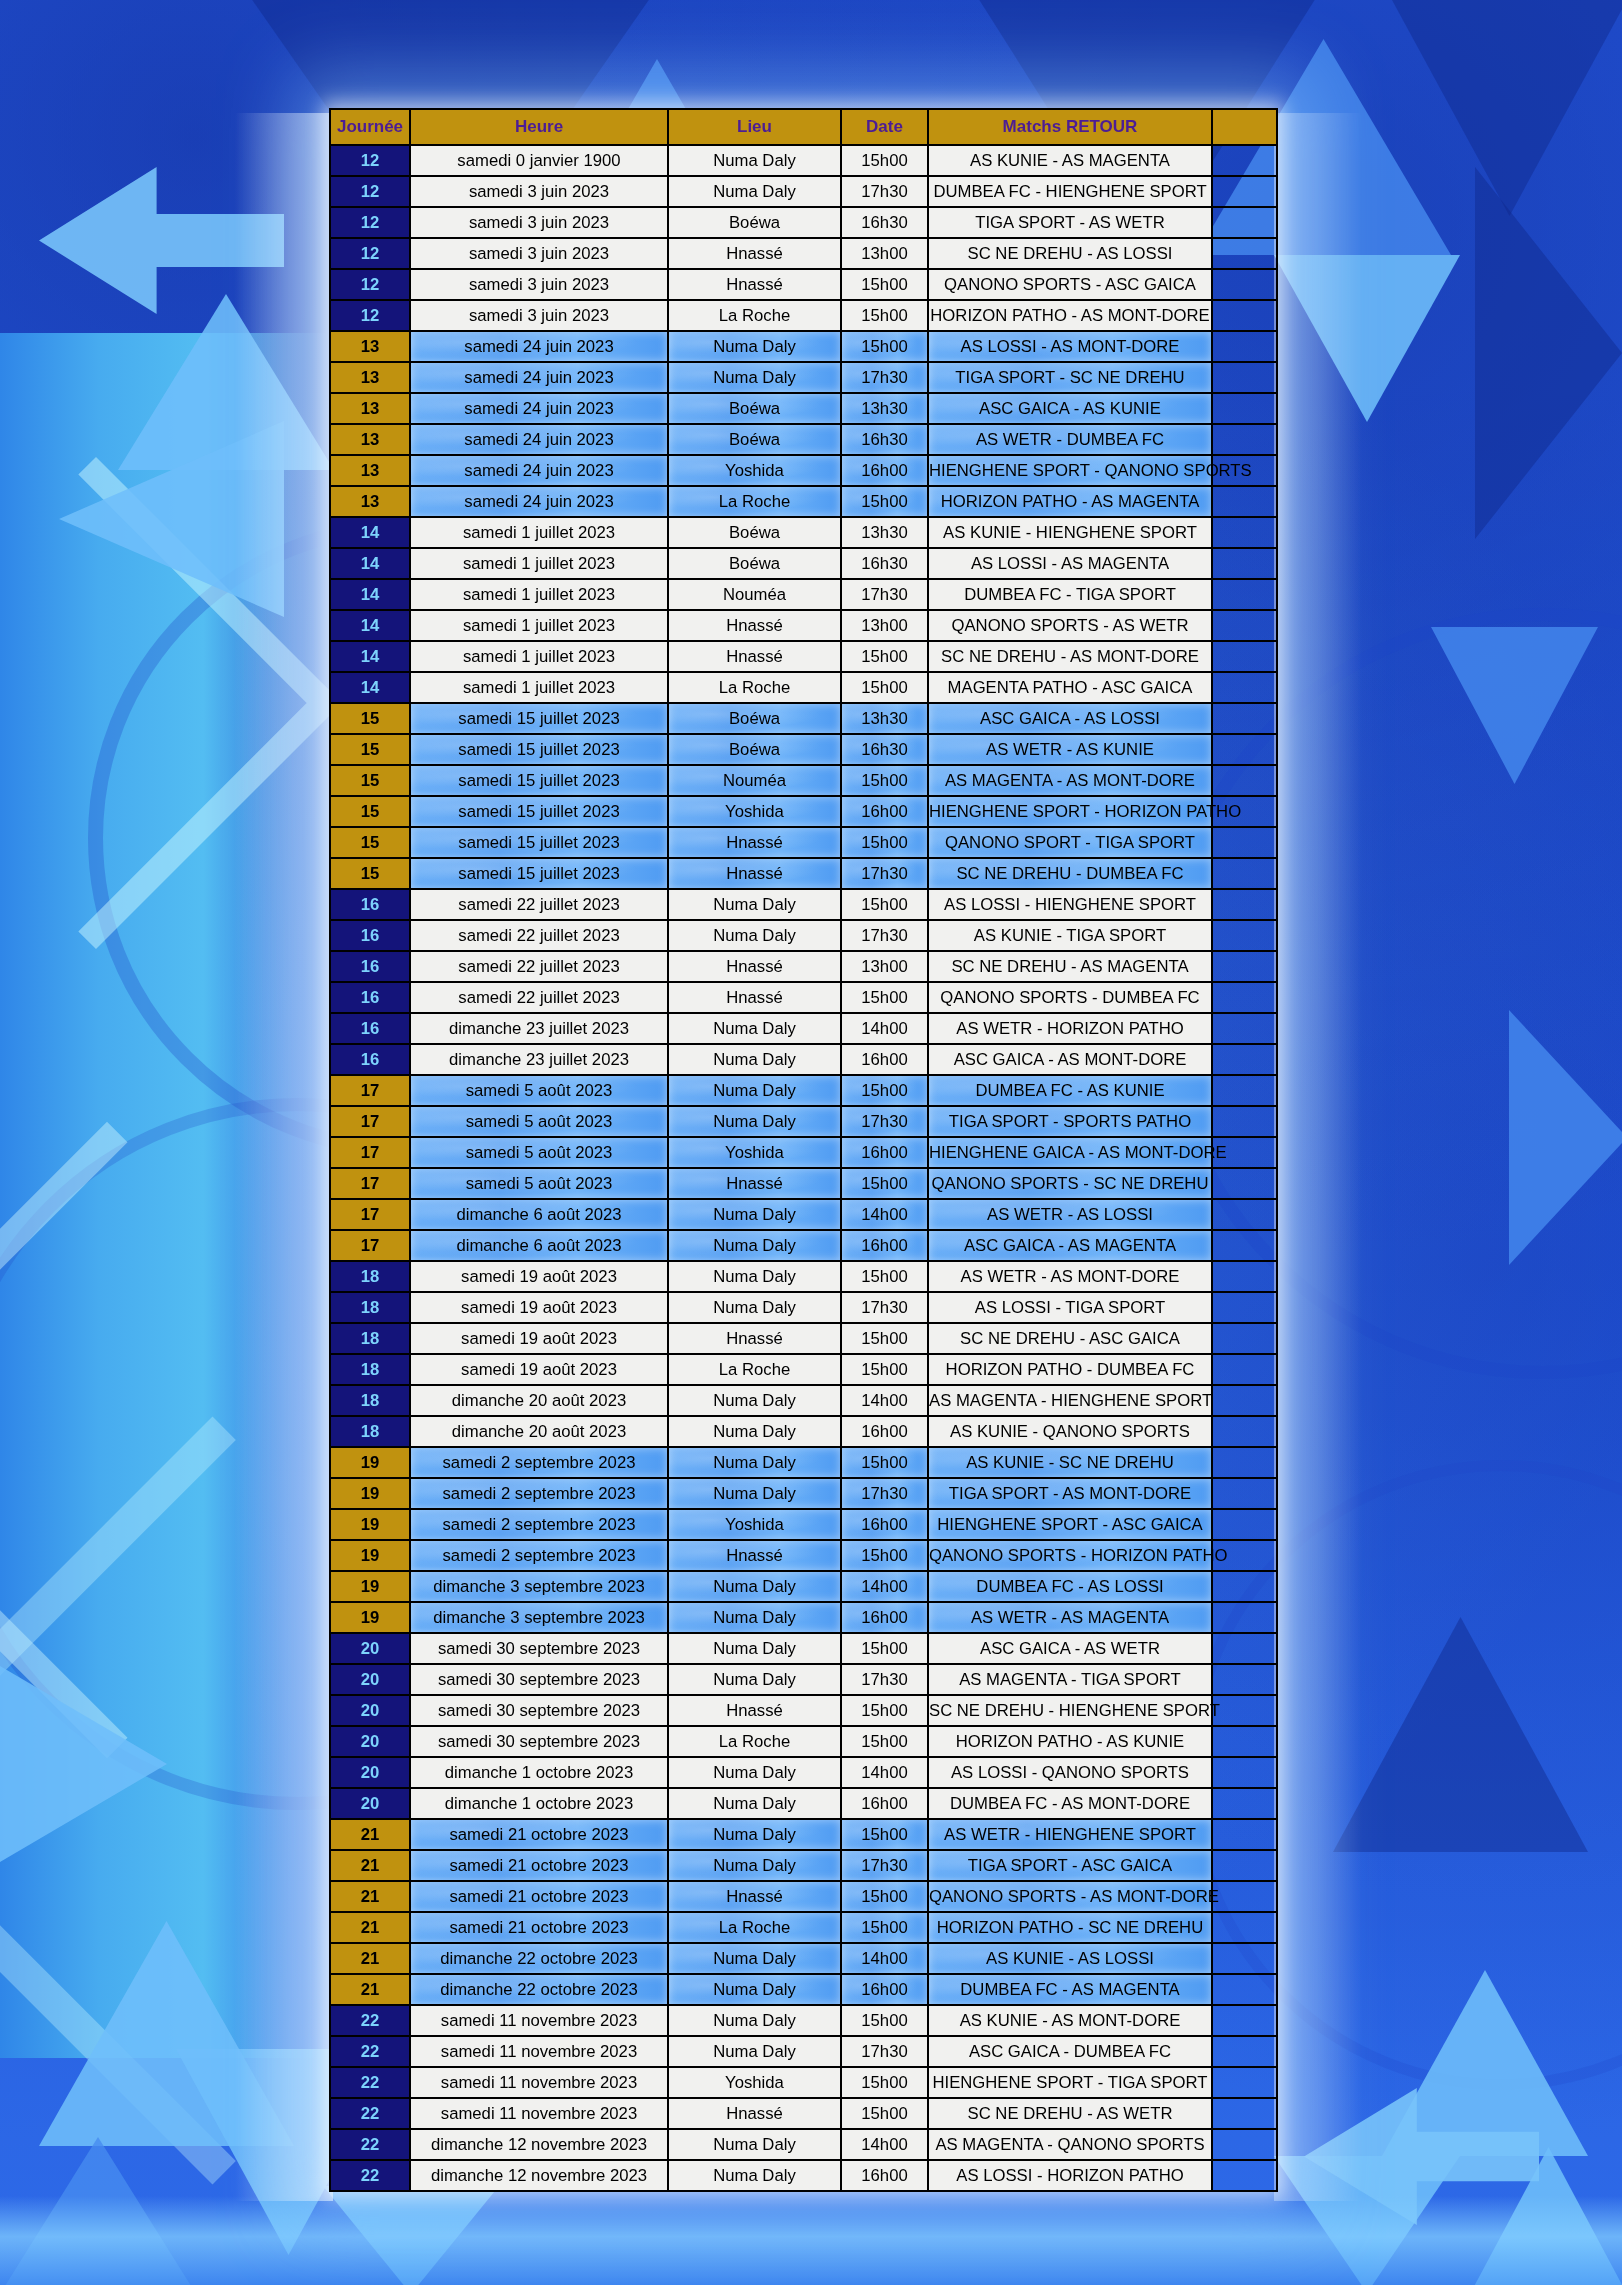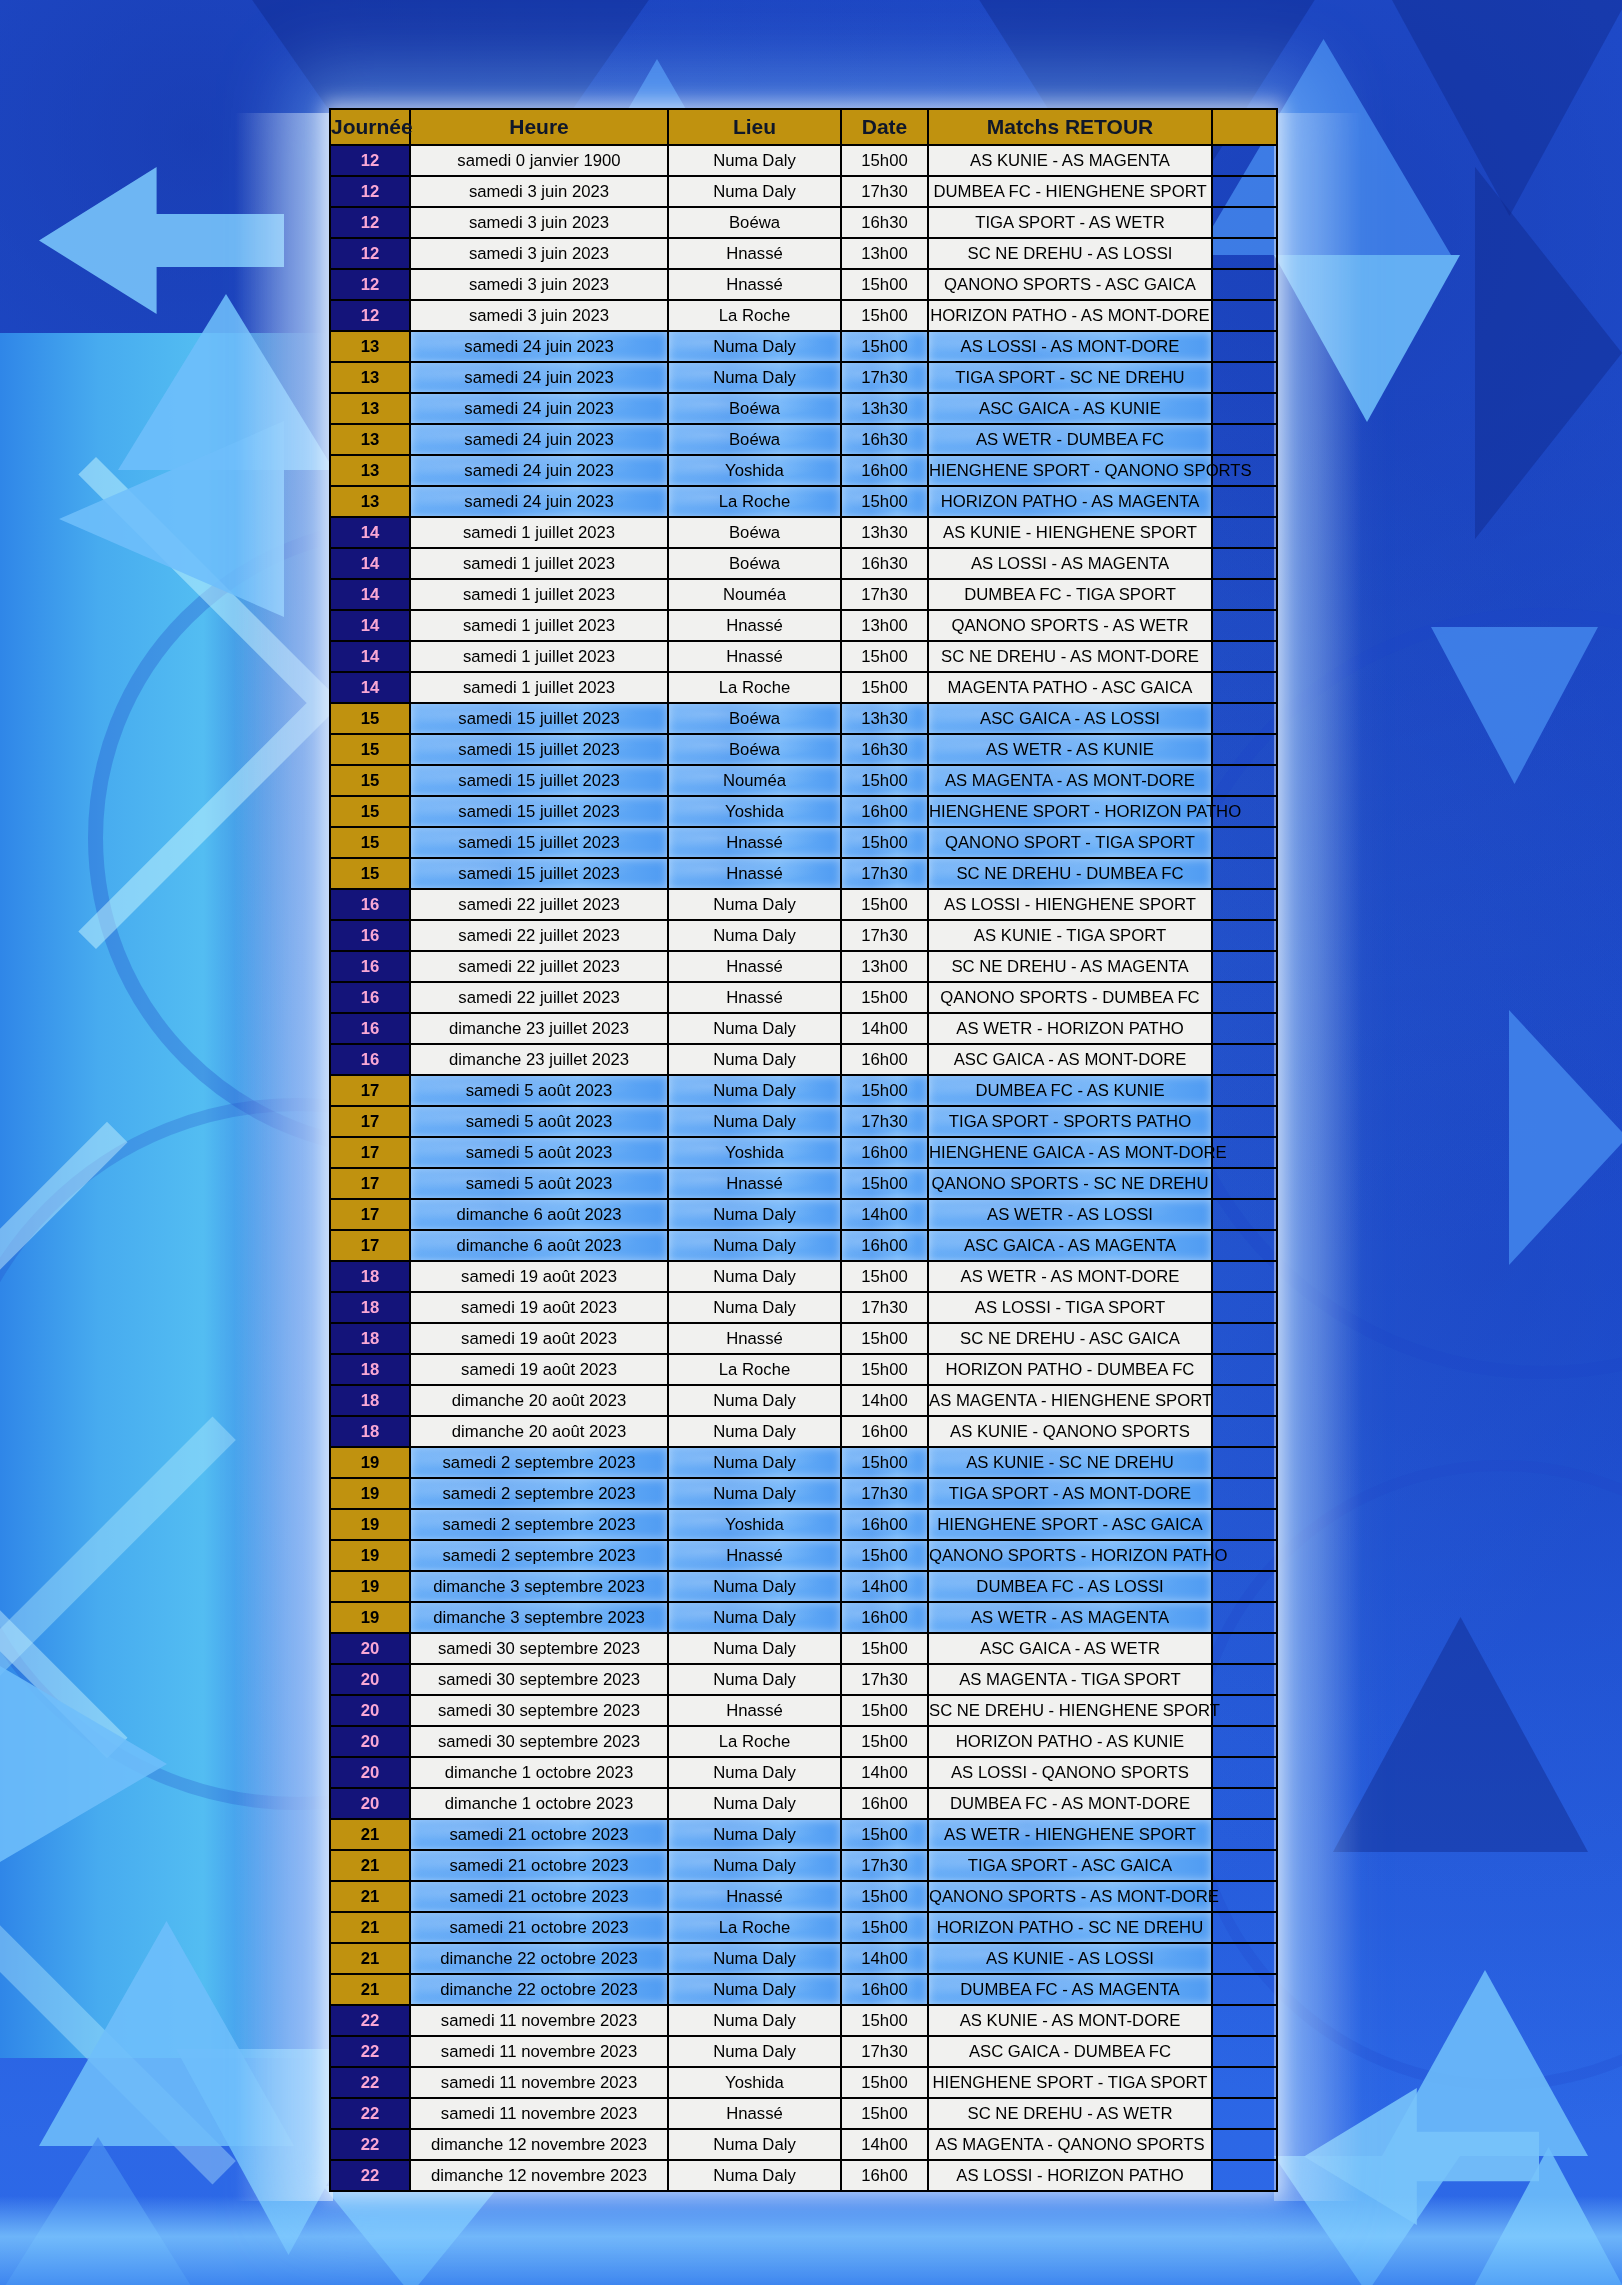--- a/index.html
+++ b/index.html
@@ -48,26 +48,26 @@
   .arrow-right{clip-path:polygon(100% 50%,52% 0%,52% 32%,0% 32%,0% 68%,52% 68%,52% 100%);background:rgba(120,195,250,.75);}
   
   .table-wrap{
     position:absolute;left:329px;top:108px;width:948px;z-index:2;
     box-shadow:0 0 17.6px 5.9px rgba(255,255,255,.55),0 0 69px 34px rgba(140,200,255,.45);
   }
   table{border-collapse:collapse;table-layout:fixed;width:100%;border:2.9px solid #000;}
   th,td{border:2px solid #000;text-align:center;vertical-align:middle;padding:0;
     white-space:nowrap;overflow:visible;}
   thead th{
-    height:34px;background:var(--gold,#C0920F);color:#0f172a;
-    font-weight:bold;font-size:21px;border-bottom-width:2.9px;
+    height:34px;background:var(--gold,#C0920F);color:#4c1d95;
+    font-weight:bold;font-size:17px;border-bottom-width:2.9px;
   }
   tbody td{height:29px;font-size:16.7px;color:#000;}
   td.num{font-weight:bold;font-size:16.7px;}
-  tr.g-navy td.num{background:var(--navy,#14147A);color:#f9a8d4;}
+  tr.g-navy td.num{background:var(--navy,#14147A);color:#7dd3fc;}
   tr.g-gold td.num{background:var(--gold,#C0920F);color:#000000;}
   tr.g-navy td.date,tr.g-navy td.lieu,tr.g-navy td.heure,tr.g-navy td.match{background:#F1F1EF;}
   tr.g-gold td.date,tr.g-gold td.lieu,tr.g-gold td.heure,tr.g-gold td.match{
     background:
       radial-gradient(ellipse at 25% 35%, rgba(255,255,255,.28), transparent 60%),
       linear-gradient(90deg,#5FA9F7 0%,#4F9BF2 35%,#6CB2F9 65%,#4F9BF2 100%);
     box-shadow:inset 0 0 9.8px rgba(255,255,255,.45);
   }
   td.spacer,th.spacer-h{background:transparent;}
   th.spacer-h{background:var(--gold,#C0920F);}

